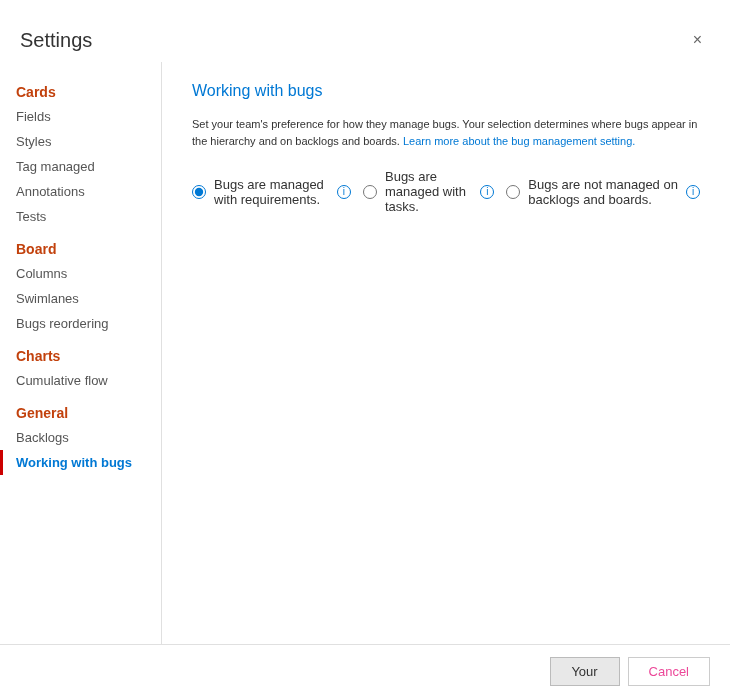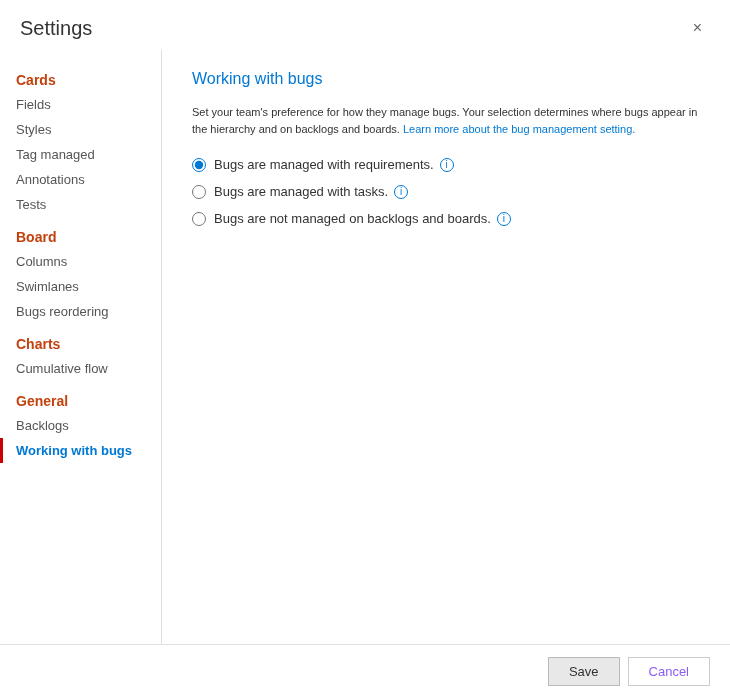--- a/index.html
+++ b/index.html
@@ -16,21 +16,21 @@
     .dialog {
       background: #fff;
       width: 730px;
       height: 698px;
       box-shadow: 0 4px 20px rgba(0,0,0,0.25);
       display: flex;
       flex-direction: column;
       position: relative;
     }
     .dialog-header {
-      padding: 16px 20px 10px 20px;
+      padding: 28px 20px 10px 20px;
       border-bottom: none;
       display: flex;
       align-items: center;
       justify-content: space-between;
     }
     .dialog-title {
       font-size: 20px;
       font-weight: 300;
       color: #333;
     }
@@ -92,21 +92,21 @@
       line-height: 1.5;
       margin-bottom: 20px;
       max-width: 520px;
     }
     .description a {
       color: #0078d4;
       text-decoration: none;
     }
     .radio-group {
       display: flex;
-      flex-direction: column;
+      flex-direction: row;
       gap: 12px;
       margin-top: 12px;
     }
     .radio-option {
       display: flex;
       align-items: center;
       gap: 8px;
       cursor: pointer;
     }
     .radio-option input[type="radio"] {
@@ -152,21 +152,21 @@
       color: #333;
       min-width: 70px;
     }
     .btn-primary {
       background: #e8e8e8;
       color: #333;
       border-color: #bbb;
     }
     .btn-secondary {
       background: #fff;
-      color: #8b5cf6;
+      color: #ec4899;
       border-color: #ccc;
     }
   </style>
 </head>
 <body>
 
 <div class="dialog">
   <div class="dialog-header">
     <span class="dialog-title">Settings</span>
     <button class="close-btn">×</button>
@@ -210,16 +210,16 @@
           </label>
           <label class="radio-option">
             <input type="radio" name="bug-option" style="">
             <span class="radio-label">Bugs are not managed on backlogs and boards. <span class="info-icon">i</span></span>
           </label>
         </div>
     </div>
   </div>
 
   <div class="dialog-footer">
-    <button class="btn btn-primary">Save</button>
+    <button class="btn btn-primary">Your</button>
     <button class="btn btn-secondary">Cancel</button>
   </div>
 </div>
 
 </body></html>

